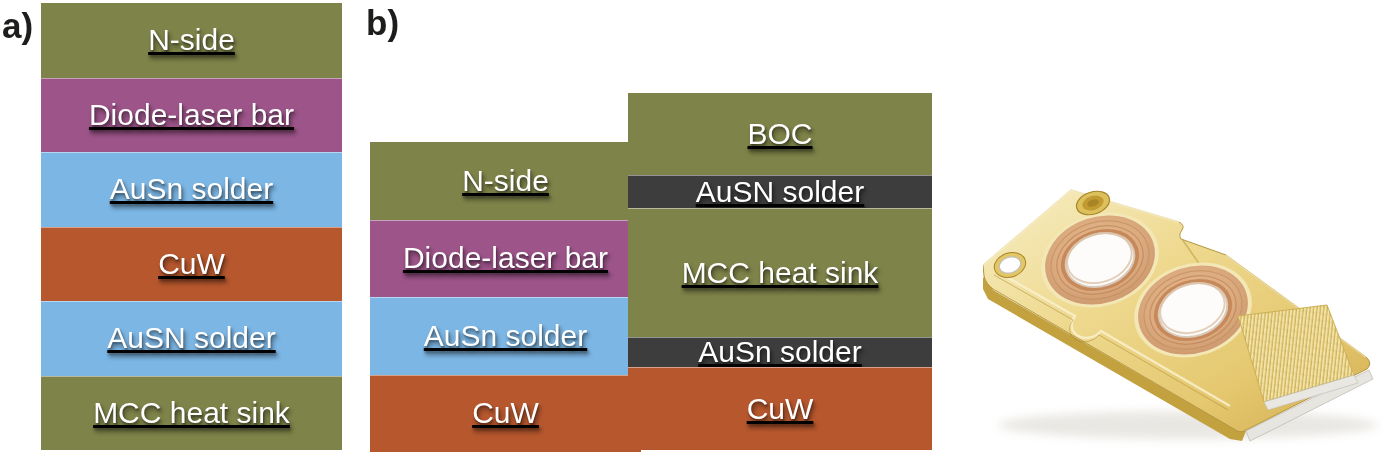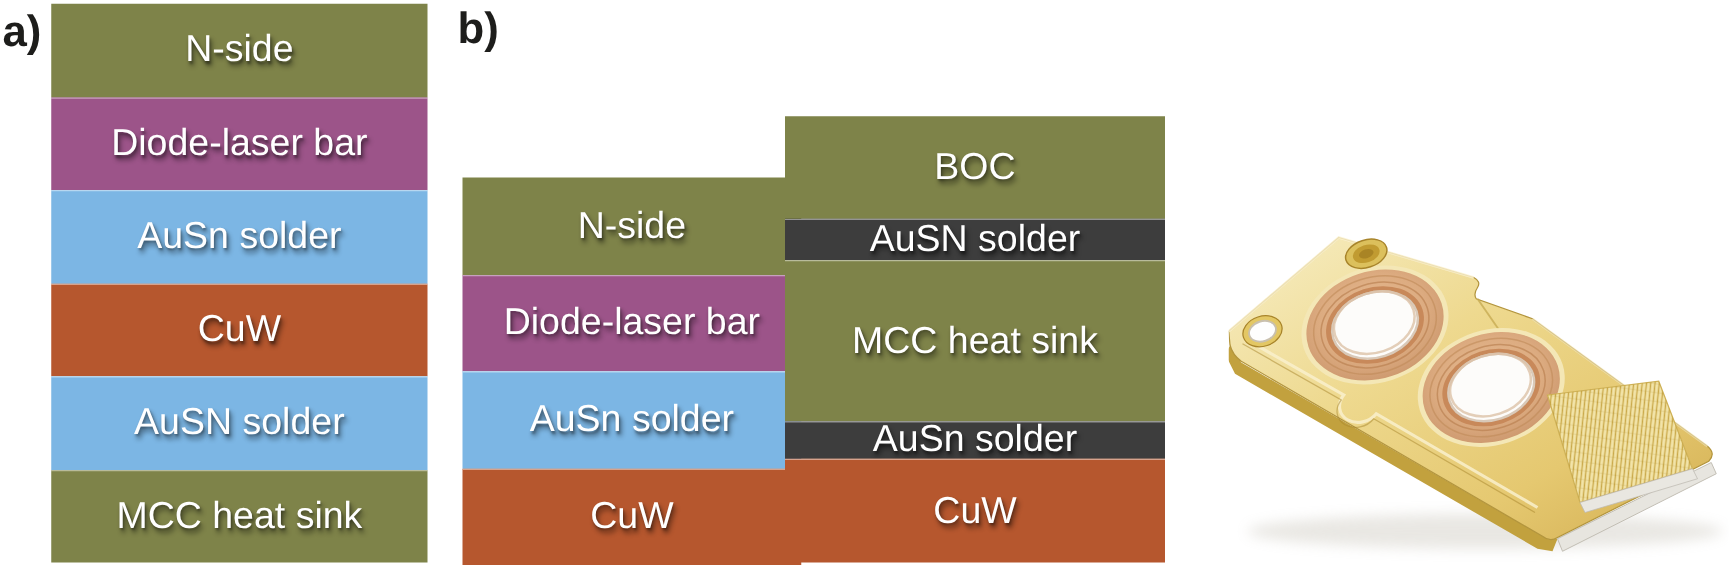--- a/index.html
+++ b/index.html
@@ -6,20 +6,21 @@
   body{width:1383px;height:459px;font-family:"Liberation Sans", sans-serif;}
   .canvas{position:relative;width:1383px;height:459px;background:#fff;overflow:hidden;}
   .panel-label{
     position:absolute;
     font-size:35px;font-weight:800;color:#1d1d1b;letter-spacing:0;
   }
   .stack{position:absolute;display:flex;flex-direction:column;}
   .layer{
     position:relative;display:flex;align-items:center;justify-content:center;
     width:100%;
+    text-decoration:underline;
   }
   .layer + .layer{box-shadow:inset 0 1px 0 rgba(255,255,255,0.45);justify-content:center;}
   .layer-label{
     color:#ffffff;font-size:30px;font-weight:400;white-space:nowrap;
     text-shadow:2px 4px 4px rgba(0,0,0,0.45), 1px 2px 2px rgba(0,0,0,0.35);
   }
   .flex1{flex:1;}
   .photo{position:absolute;left:983px;top:159px;width:400px;height:300px;}
 </style>
 </head>

